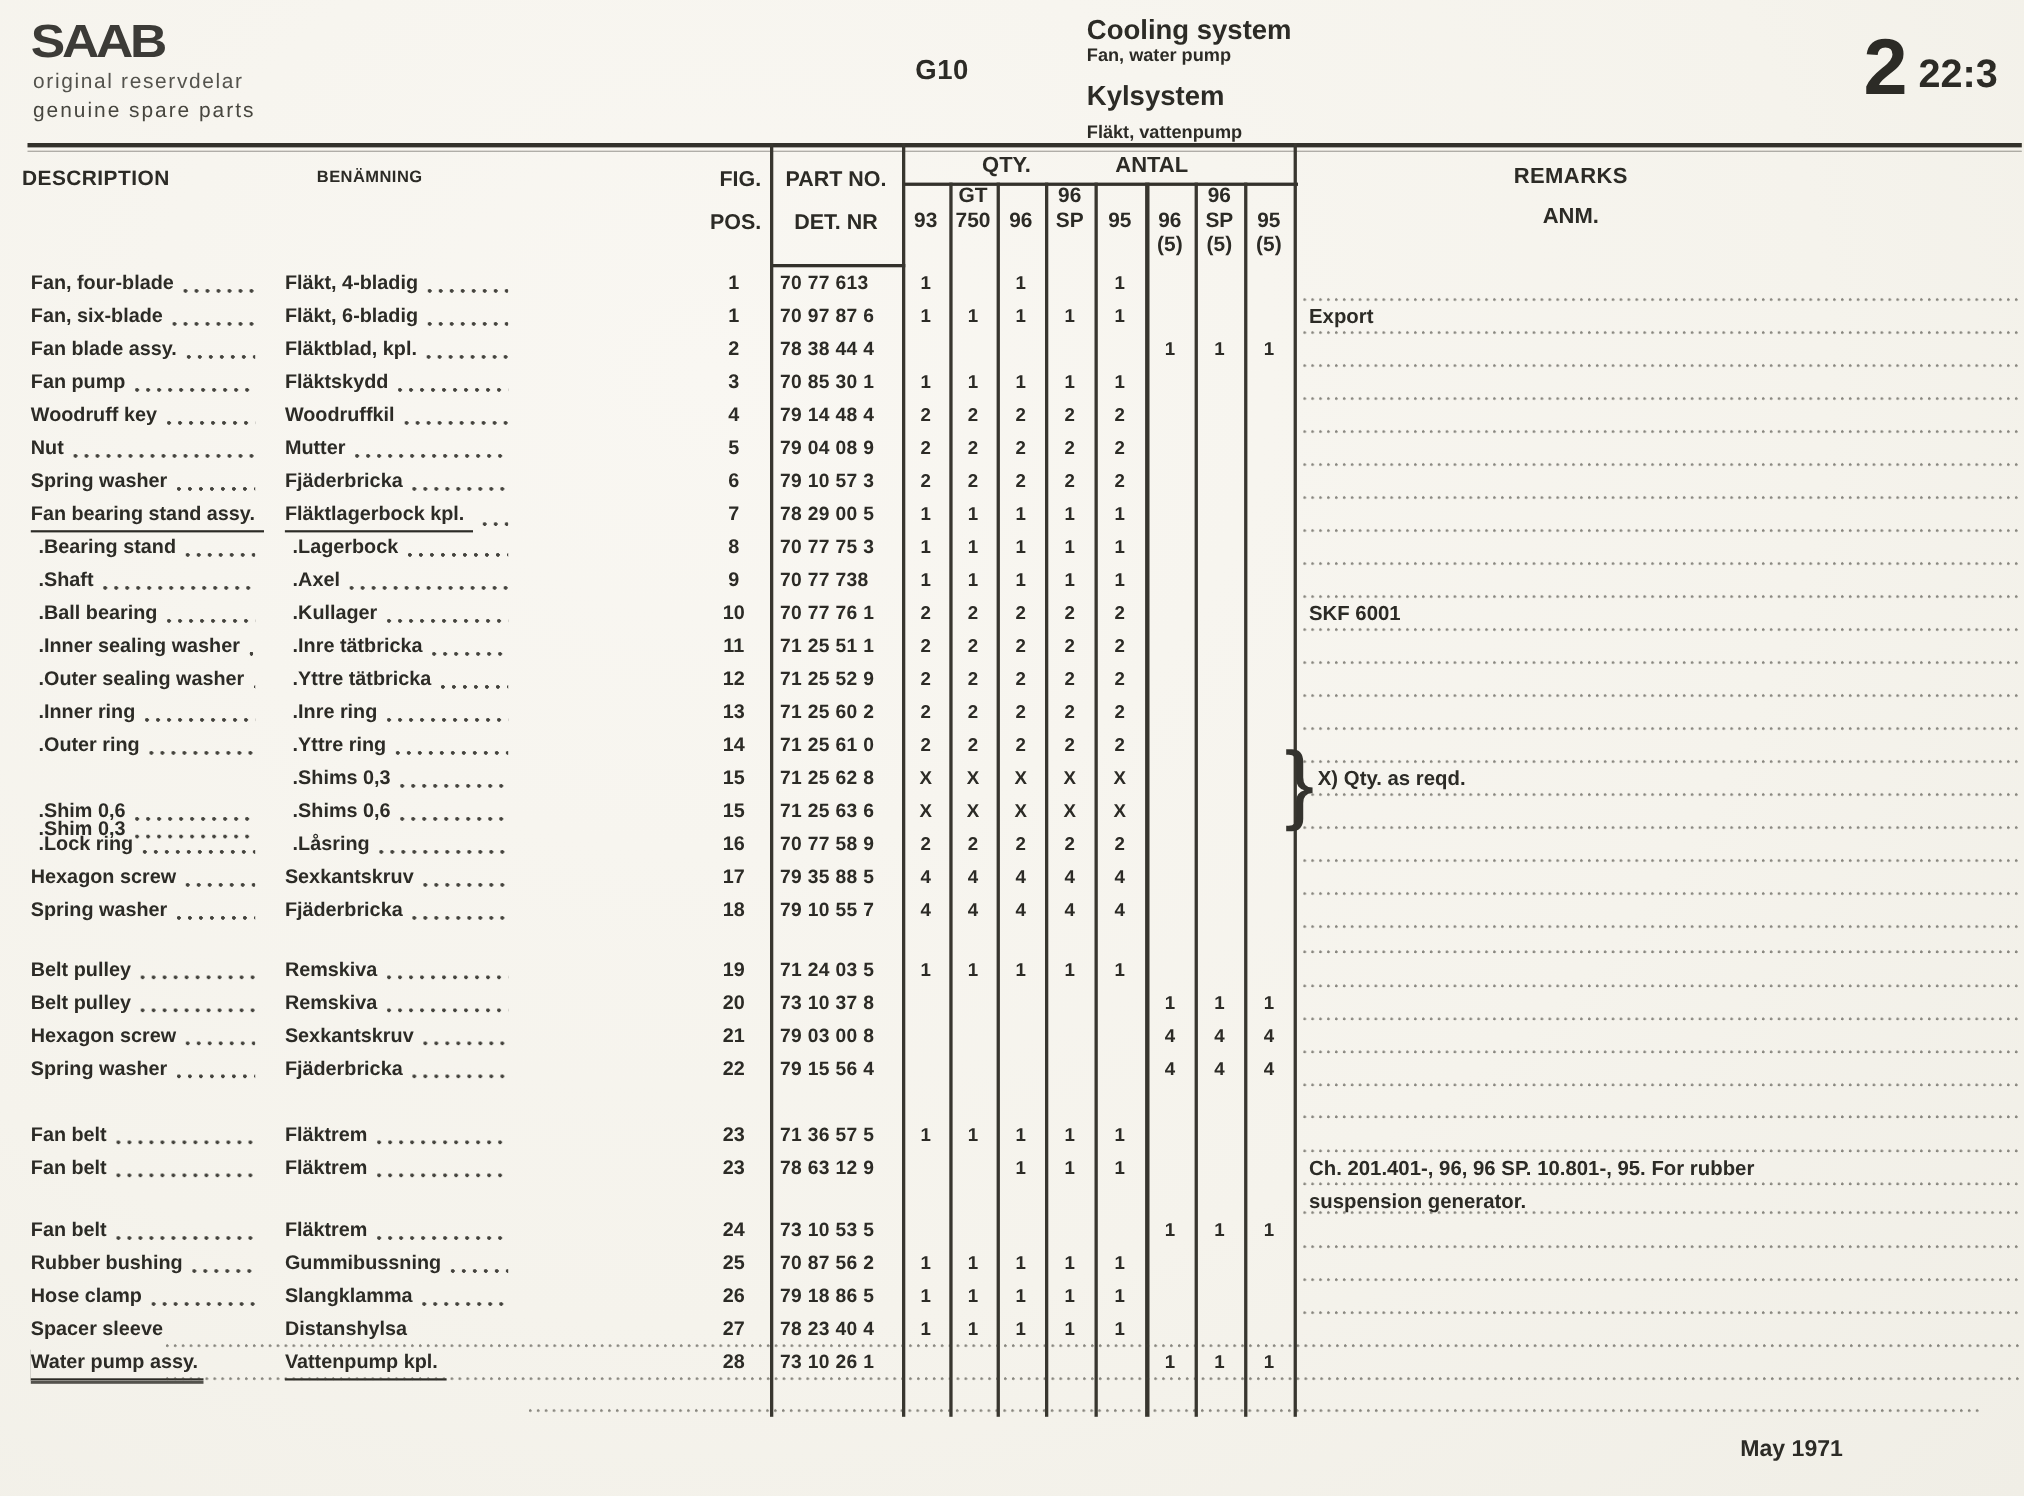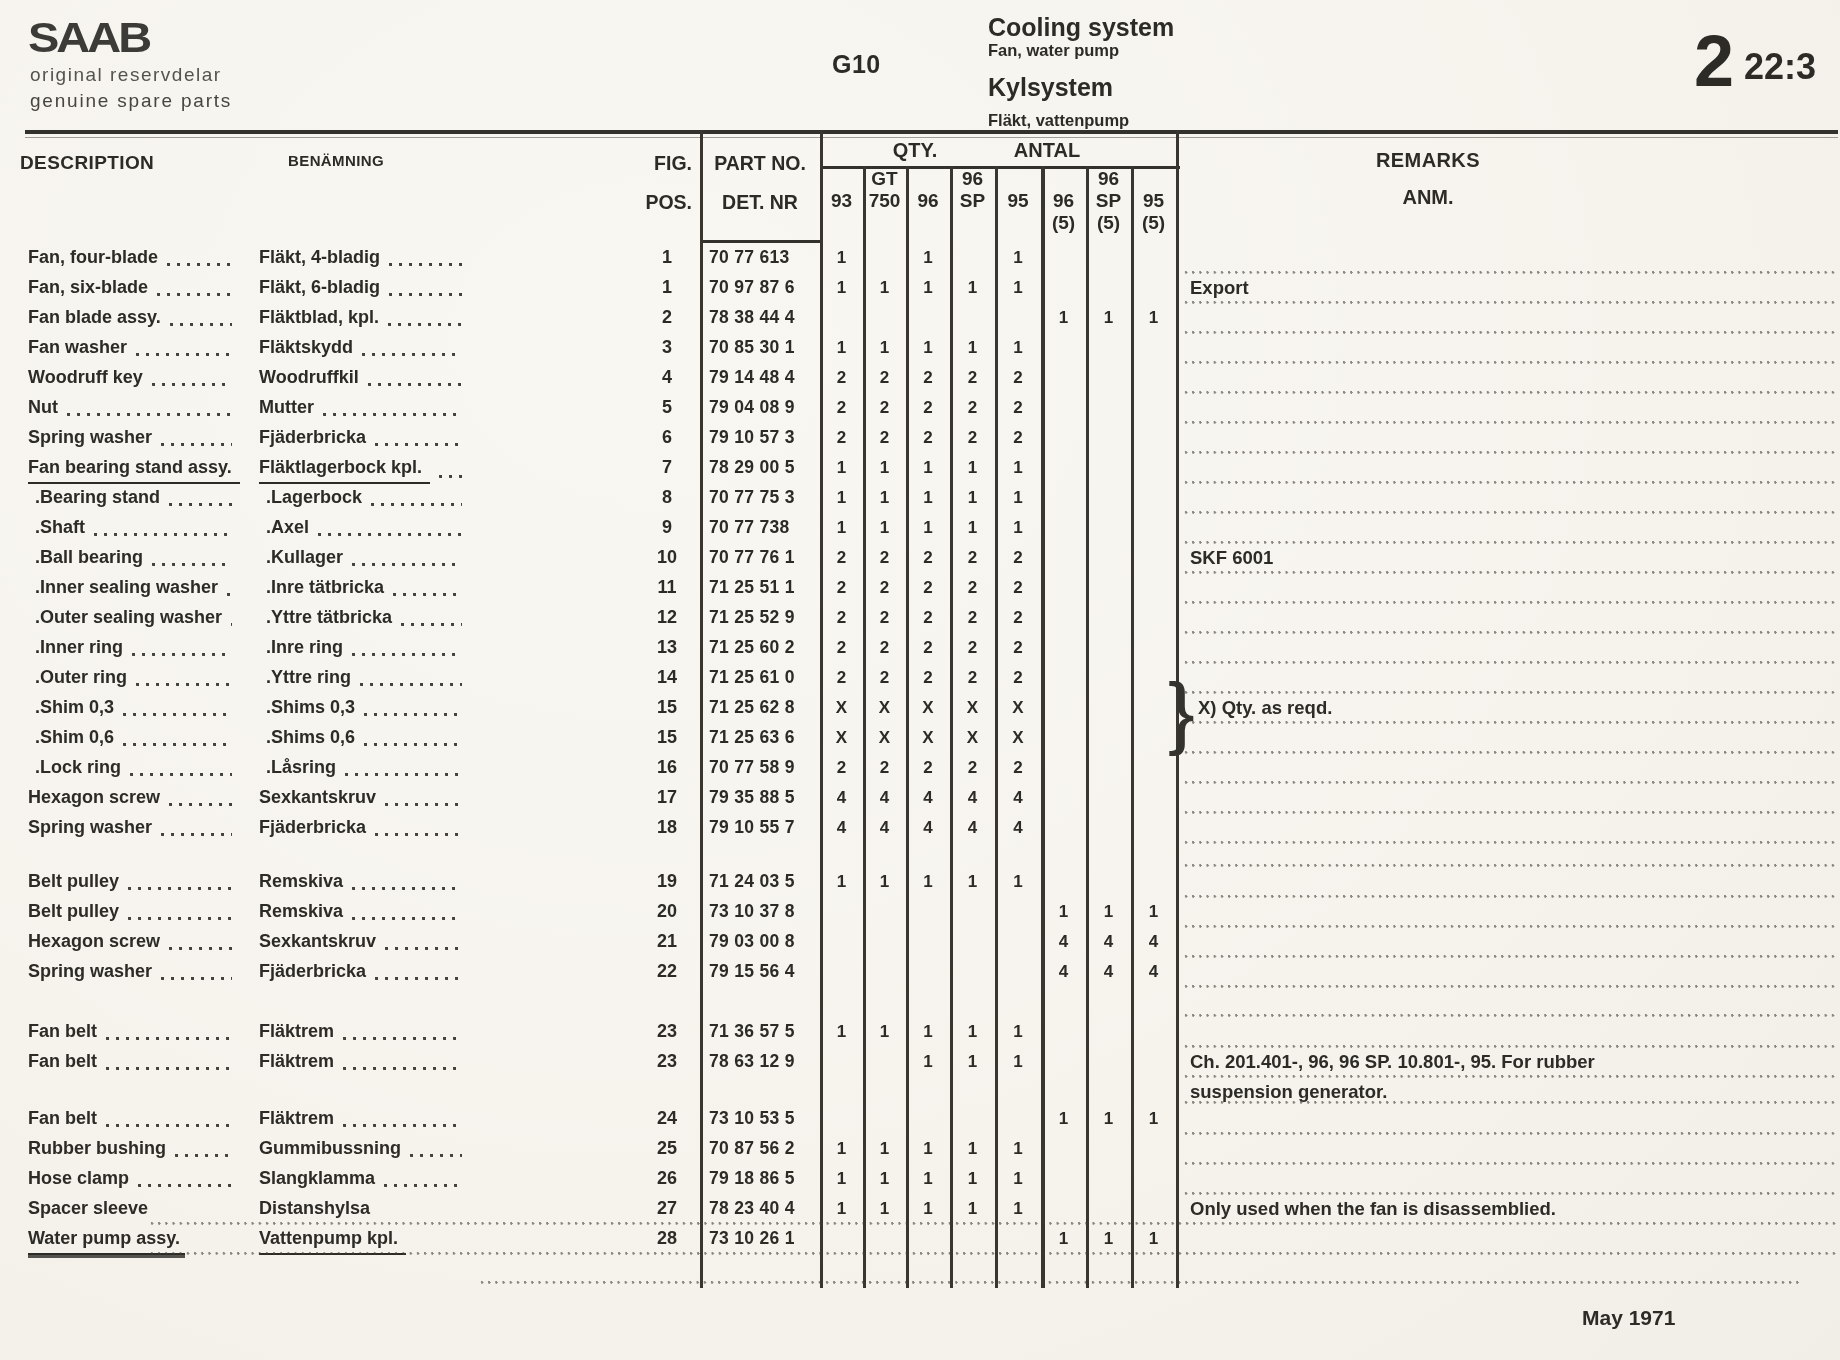--- a/index.html
+++ b/index.html
@@ -164,21 +164,21 @@
       </div>
       <div class="cell cf">2</div>
       <div class="cell cp">78 38 44 4</div>
       <div class="cell cq" style="left: 1041px; width: 45px;">1</div>
       <div class="cell cq" style="left: 1086px; width: 45px;">1</div>
       <div class="cell cq" style="left: 1131px; width: 45px;">1</div>
     </div>
     <div class="dots" style="left: 1184px; top: 330px; width: 652px;"></div>
     <div class="row" style="top: 333px;">
       <div class="cell cd">
-        <span>Fan washer</span>
+        <span>Fan pump</span>
         <span class="leader"></span>
       </div>
       <div class="cell cb">
         <span>Fläktskydd</span>
         <span class="leader"></span>
       </div>
       <div class="cell cf">3</div>
       <div class="cell cp">70 85 30 1</div>
       <div class="cell cq" style="left: 820px; width: 43px;">1</div>
       <div class="cell cq" style="left: 863px; width: 43px;">1</div>
@@ -381,21 +381,21 @@
       <div class="cell cp">71 25 61 0</div>
       <div class="cell cq" style="left: 820px; width: 43px;">2</div>
       <div class="cell cq" style="left: 863px; width: 43px;">2</div>
       <div class="cell cq" style="left: 906px; width: 44px;">2</div>
       <div class="cell cq" style="left: 950px; width: 45px;">2</div>
       <div class="cell cq" style="left: 995px; width: 46px;">2</div>
     </div>
     <div class="dots" style="left: 1184px; top: 690px; width: 652px;"></div>
     <div class="row" style="top: 693px;">
       <div class="cell cd">
-        <span style="padding-left: 7px;">.Shim 0,3</span>
+        <span style="padding-left: 7px; margin-top: 46px;">.Shim 0,3</span>
         <span class="leader"></span>
       </div>
       <div class="cell cb">
         <span style="padding-left: 7px;">.Shims 0,3</span>
         <span class="leader"></span>
       </div>
       <div class="cell cf">15</div>
       <div class="cell cp">71 25 62 8</div>
       <div class="cell cq" style="left: 820px; width: 43px;">X</div>
       <div class="cell cq" style="left: 863px; width: 43px;">X</div>
@@ -642,21 +642,20 @@
       <div class="cell cb">
         <span>Distanshylsa</span>
       </div>
       <div class="cell cf">27</div>
       <div class="cell cp">78 23 40 4</div>
       <div class="cell cq" style="left: 820px; width: 43px;">1</div>
       <div class="cell cq" style="left: 863px; width: 43px;">1</div>
       <div class="cell cq" style="left: 906px; width: 44px;">1</div>
       <div class="cell cq" style="left: 950px; width: 45px;">1</div>
       <div class="cell cq" style="left: 995px; width: 46px;">1</div>
-      <div class="cell cr">Only used when the fan is disassemblied.</div>
     </div>
     <div class="dots" style="left: 150px; top: 1221px; width: 1686px;"></div>
     <div class="row" style="top: 1224px;">
       <div class="cell cd">
         <span class="ut2">Water pump assy.</span>
       </div>
       <div class="cell cb">
         <span class="ut">Vattenpump kpl.</span>
       </div>
       <div class="cell cf">28</div>

